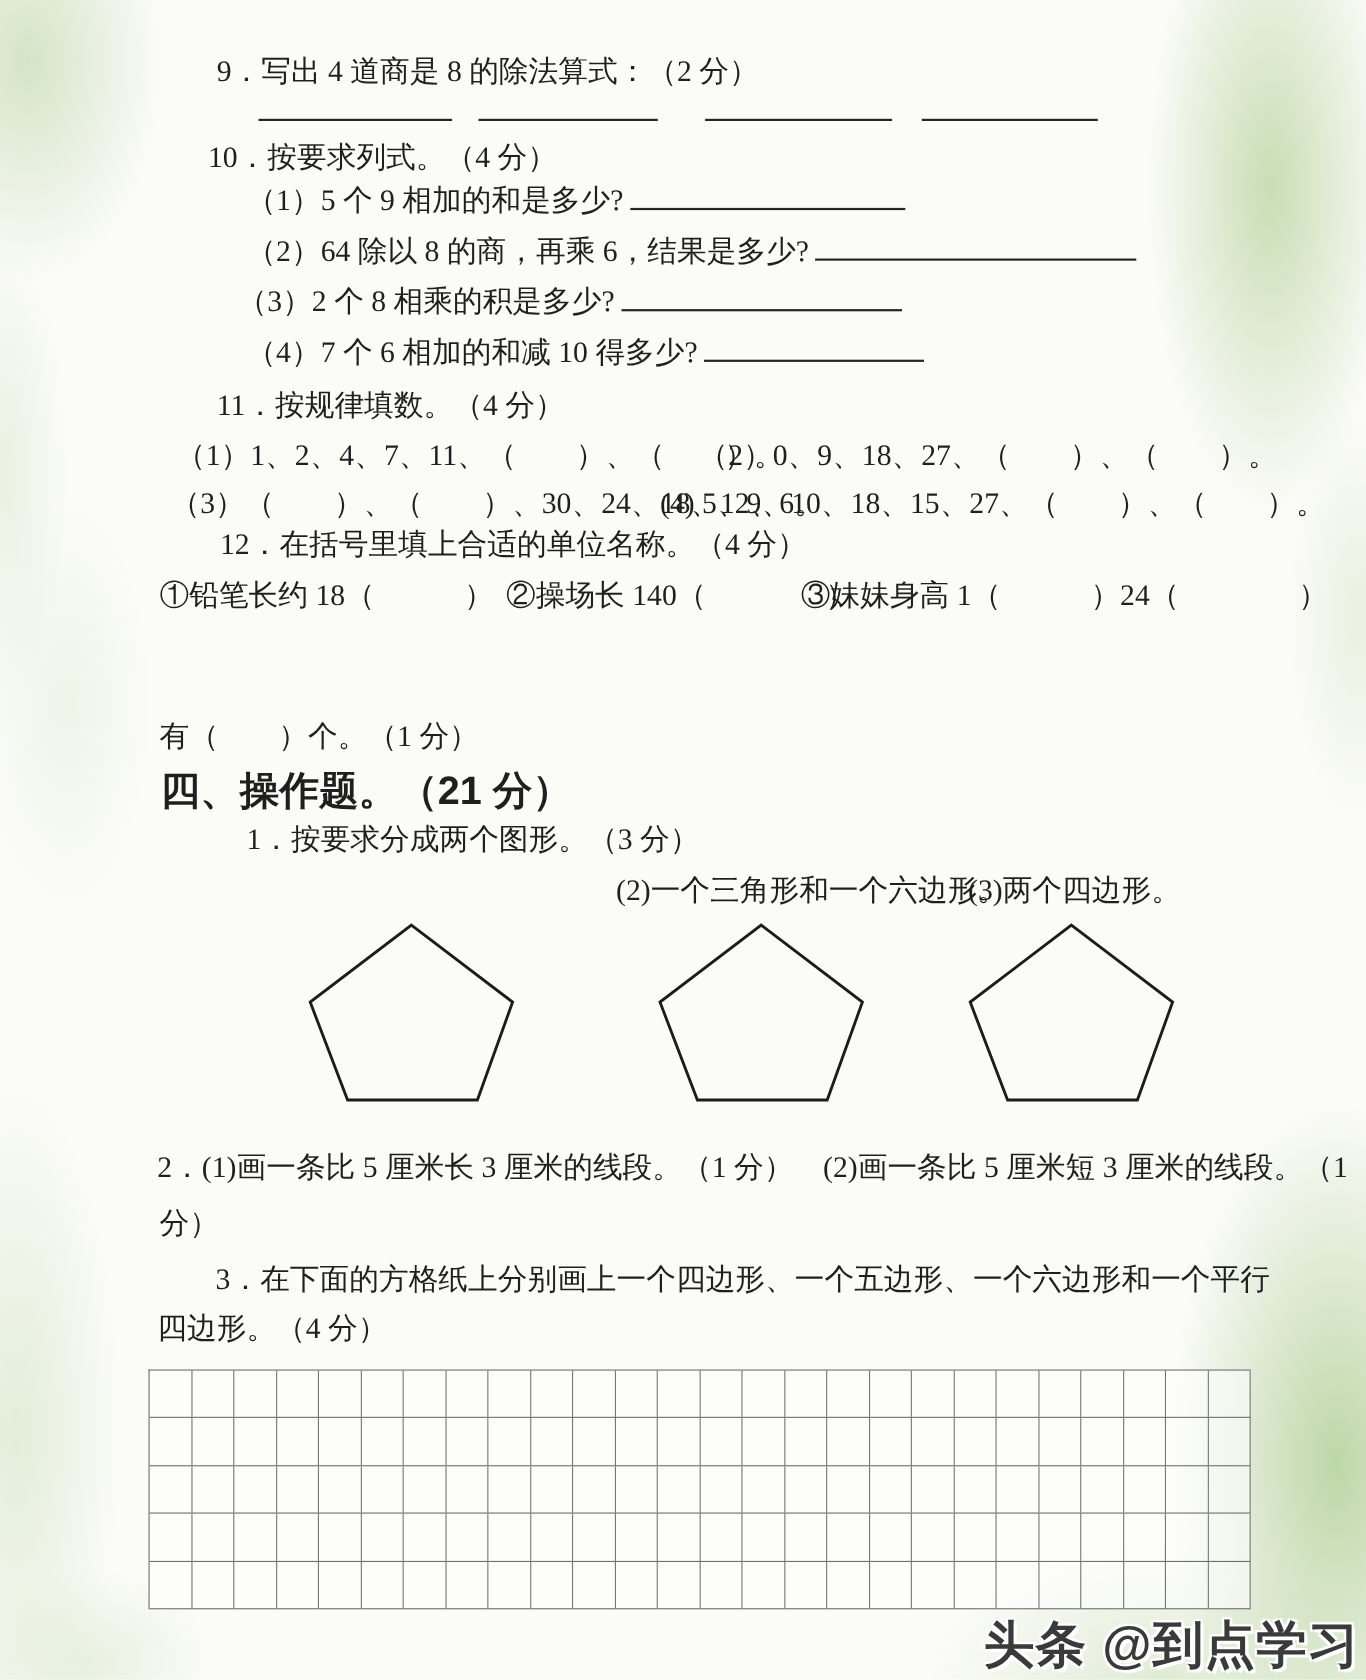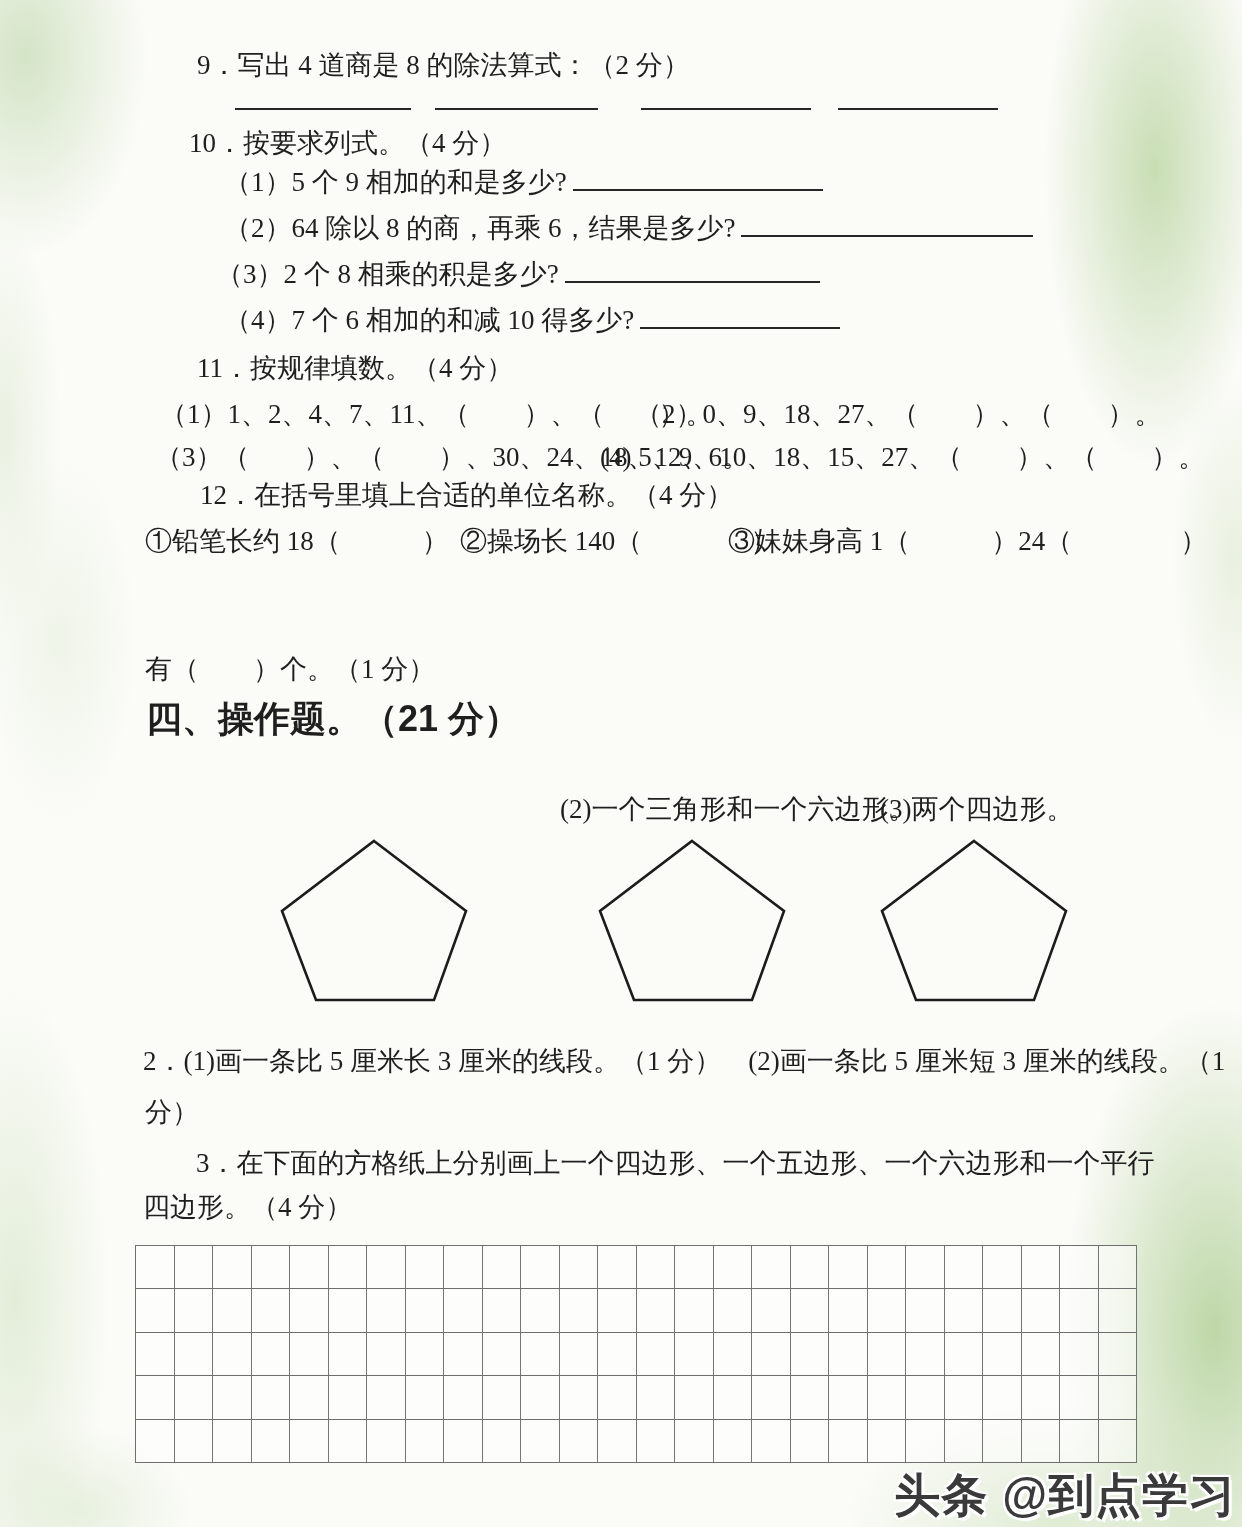--- a/index.html
+++ b/index.html
@@ -78,20 +78,21 @@
 
   <div class="line" style="left:200px;top:478px;">12．在括号里填上合适的单位名称。（4 分）</div>
   <div class="line" style="left:145px;top:524px;">①铅笔长约 18（　　　）</div>
   <div class="line" style="left:460px;top:524px;">②操场长 140（　　　　）</div>
   <div class="line" style="left:728px;top:524px;">③妹妹身高 1（　　　）24（　　　　）</div>
 
   <div class="line" style="left:145px;top:636px;margin-top:16px;">有（　　）个。（1 分）</div>
 
   <div class="line bold-title" style="left:146px;top:702px;">四、操作题。（21 分）</div>
 
+  <div class="line" style="left:224px;top:746px;">1．按要求分成两个图形。（3 分）</div>
   <div class="line" style="left:560px;top:792px;">(2)一个三角形和一个六边形。</div>
   <div class="line" style="left:880px;top:792px;">(3)两个四边形。</div>
 
   <div class="pentagon p1">
     <svg viewBox="0 0 190 166">
       <polygon points="95,3 187,73 155,162 37,162 3,73" fill="none" stroke="#1c1c1c" stroke-width="2.6" stroke-linejoin="miter"></polygon>
     </svg>
   </div>
   <div class="pentagon p2">
     <svg viewBox="0 0 190 166">

